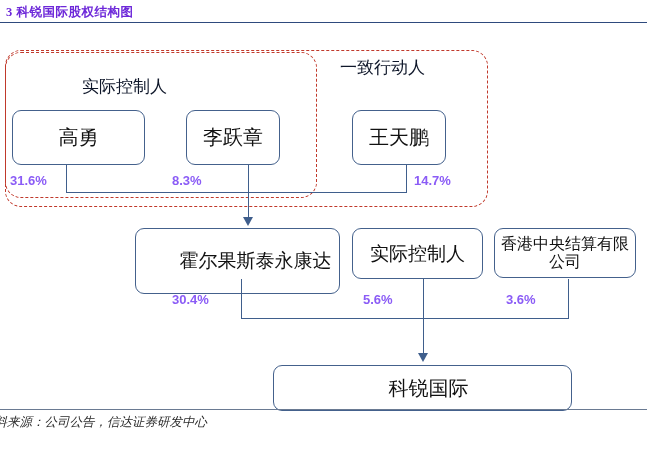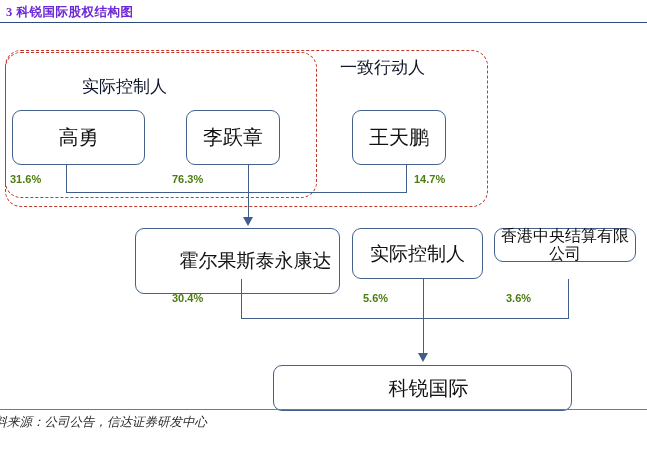--- a/index.html
+++ b/index.html
@@ -84,21 +84,21 @@
     color: #111111;
     line-height: 1.12;
   }
 
   #box-gaoyong   { left: 12px;  top: 110px; width: 133px; height: 55px; font-size: 20px; text-align: right; }
   #box-liyuezhang{ left: 186px; top: 110px; width: 94px; height: 55px; font-size: 20px; }
   #box-wangtianpeng { left: 352px; top: 110px; width: 94px; height: 55px; font-size: 20px; }
 
   #box-horgos    { left: 135px; top: 228px; width: 205px; height: 66px; font-size: 19px; padding-left: 36px; }
   #box-tianjin   { left: 352px; top: 228px; width: 131px; height: 51px; font-size: 19px; }
-  #box-hkscc     { left: 494px; top: 228px; width: 142px; height: 34px; font-size: 16px; padding: 0 4px; }
+  #box-hkscc     { left: 494px; top: 228px; width: 142px; height: 50px; font-size: 16px; padding: 0 4px; }
 
   #box-kerui     { left: 273px; top: 365px; width: 299px; height: 46px; font-size: 20px; padding-left: 12px; }
 
   
   .vline {
     position: absolute;
     width: 0;
     border-left: 1.6px solid #3f5e8c;
   }
   .hline {
@@ -128,23 +128,23 @@
   #conn-tianjin-stub        { left: 423px; top: 279px; height: 39px; }
   #conn-hkscc-stub          { left: 568px; top: 279px; height: 39px; }
   #conn-tier2-bus           { left: 241px; top: 318px; width: 328px; }
   #conn-tier2-drop          { left: 423px; top: 318px; height: 37px; }
   #conn-tier2-arrow         { left: 418px; top: 353px; }
 
   
   .pct-label {
     position: absolute;
     font-family: "Liberation Sans", "DejaVu Sans", sans-serif;
-    font-size: 11px;
+    font-size: 13px;
     font-weight: bold;
-    color: #4d7c0f;
+    color: #8b5cf6;
     white-space: nowrap;
   }
   #pct-gaoyong     { left: 10px;  top: 173px; }
   #pct-liyuezhang  { left: 172px; top: 173px; }
   #pct-wangtianpeng{ left: 414px; top: 173px; }
   #pct-horgos      { left: 172px; top: 292px; }
   #pct-tianjin     { left: 363px; top: 292px; }
   #pct-hkscc       { left: 506px; top: 292px; }
 
   
@@ -177,21 +177,21 @@
 <div class="dashed-box" id="group-inner"></div>
 
 <div class="group-label" id="label-actual-controller">实际控制人</div>
 <div class="group-label" id="label-concert-party">一致行动人</div>
 
 <div class="entity-box" id="box-gaoyong">高勇</div>
 <div class="entity-box" id="box-liyuezhang">李跃章</div>
 <div class="entity-box" id="box-wangtianpeng">王天鹏</div>
 
 <div class="pct-label" id="pct-gaoyong">31.6%</div>
-<div class="pct-label" id="pct-liyuezhang">76.3%</div>
+<div class="pct-label" id="pct-liyuezhang">8.3%</div>
 <div class="pct-label" id="pct-wangtianpeng">14.7%</div>
 
 <div class="vline" id="conn-gaoyong-stub"></div>
 <div class="vline" id="conn-liyuezhang-stub"></div>
 <div class="vline" id="conn-wangtianpeng-stub"></div>
 <div class="hline" id="conn-tier1-bus"></div>
 <div class="vline" id="conn-tier1-drop"></div>
 <div class="arrowhead" id="conn-tier1-arrow"></div>
 
 <div class="entity-box" id="box-horgos">霍尔果斯泰永康达</div>

